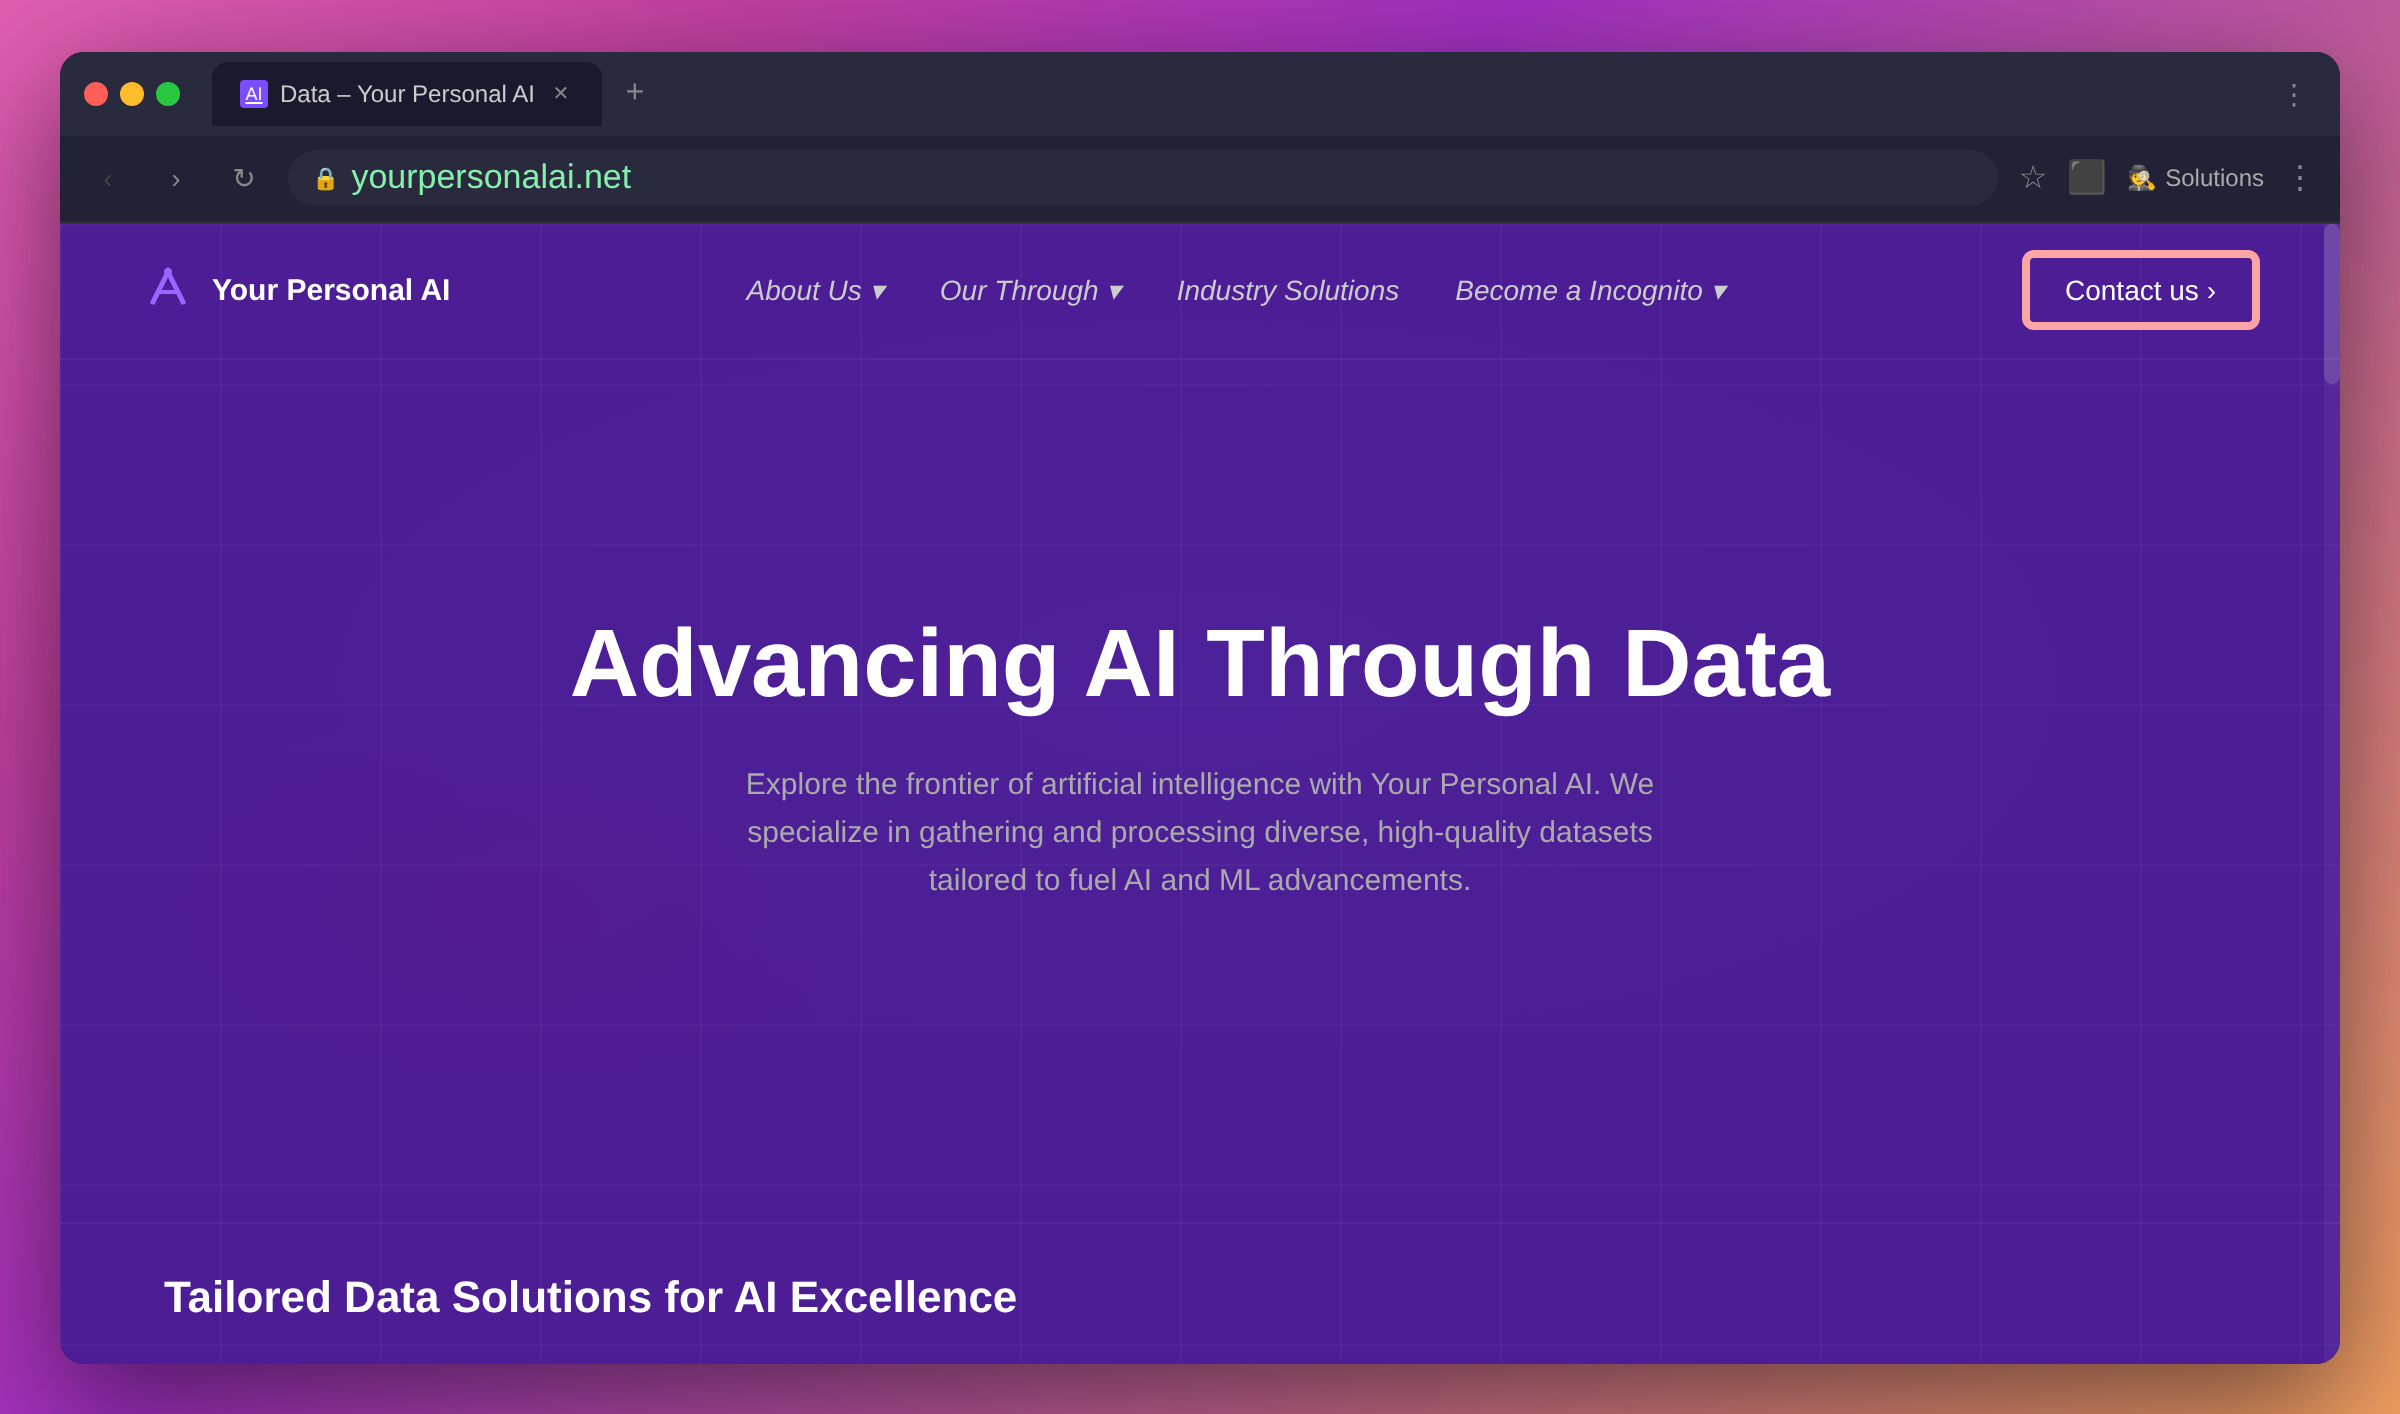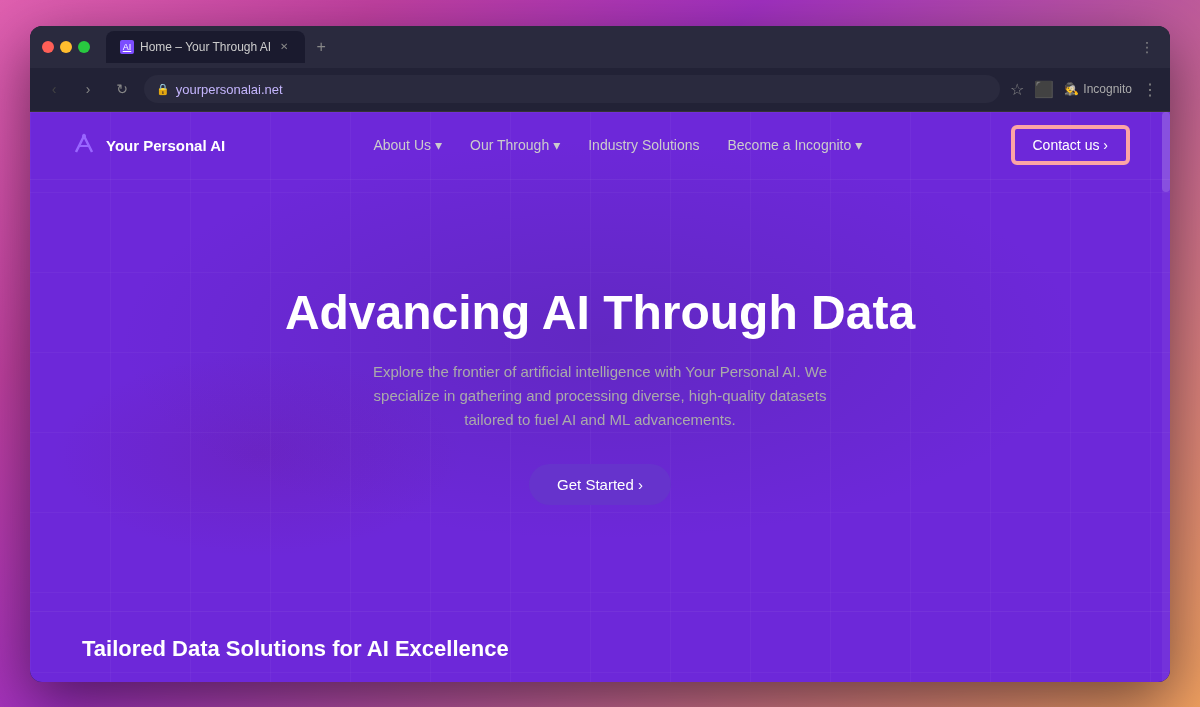--- a/index.html
+++ b/index.html
@@ -168,22 +168,22 @@
       padding: 0 12px;
       gap: 6px;
     }
 
     .url-lock {
       font-size: 11px;
       color: #888;
     }
 
     .url-text {
-      font-size: 13px;
-      color: #c4b5fd;
+      font-size: 17px;
+      color: #86efac;
     }
 
     .address-right {
       display: flex;
       align-items: center;
       gap: 10px;
     }
 
     .addr-icon {
       color: #888;
@@ -195,21 +195,21 @@
       display: flex;
       align-items: center;
       gap: 4px;
       font-size: 12px;
       color: #aaa;
     }
 
     
     .website-content {
       flex: 1;
-      background: #6d28d9;
+      background: #4c1d95;
       overflow: hidden;
       position: relative;
       display: flex;
       flex-direction: column;
     }
 
     
     .bg-glow {
       position: absolute;
       inset: 0;
@@ -258,20 +258,21 @@
       display: flex;
       align-items: center;
       justify-content: center;
     }
 
     .nav-links {
       display: flex;
       align-items: center;
       gap: 28px;
       list-style: none;
+      font-style: italic;
     }
 
     .nav-link {
       color: #ccc;
       font-size: 14px;
       cursor: pointer;
       display: flex;
       align-items: center;
       gap: 4px;
     }
@@ -375,21 +376,21 @@
   <div class="title-bar">
     <div class="traffic-lights">
       <div class="traffic-light tl-red"></div>
       <div class="traffic-light tl-yellow"></div>
       <div class="traffic-light tl-green"></div>
     </div>
 
     <div class="tab-area">
       <div class="tab">
         <div class="tab-favicon">AI</div>
-        <span>Home – Your Through AI</span>
+        <span>Data – Your Personal AI</span>
         <div class="tab-close">✕</div>
       </div>
       <div class="tab-new">+</div>
     </div>
 
     <div class="title-bar-right">
       <span class="kebab-icon">⋮</span>
     </div>
   </div>
 
@@ -401,21 +402,21 @@
     <div class="url-bar">
       <span class="url-lock">🔒</span>
       <span class="url-text">yourpersonalai.net</span>
     </div>
 
     <div class="address-right">
       <span class="addr-icon">☆</span>
       <span class="addr-icon">⬛</span>
       <div class="incognito-badge">
         <span>🕵</span>
-        <span>Incognito</span>
+        <span>Solutions</span>
       </div>
       <span class="addr-icon">⋮</span>
     </div>
   </div>
 
   <div class="website-content">
     <div class="bg-glow"></div>
     <div class="grid-overlay"></div>
 
     <nav class="navbar">
@@ -449,23 +450,20 @@
       </ul>
 
       <button class="nav-cta">
         <span>Contact us ›</span>
       </button>
     </nav>
 
     <div class="hero">
       <h1 class="hero-title">Advancing AI Through Data</h1>
       <p class="hero-subtitle">Explore the frontier of artificial intelligence with Your Personal AI. We specialize in gathering and processing diverse, high-quality datasets tailored to fuel AI and ML advancements.</p>
-      <button class="hero-cta">
-        <span>Get Started ›</span>
-      </button>
     </div>
 
     <div class="bottom-section">
       <h2 class="bottom-title">Tailored Data Solutions for AI Excellence</h2>
     </div>
 
     <div class="scrollbar-track">
       <div class="scrollbar-thumb"></div>
     </div>
   </div>

